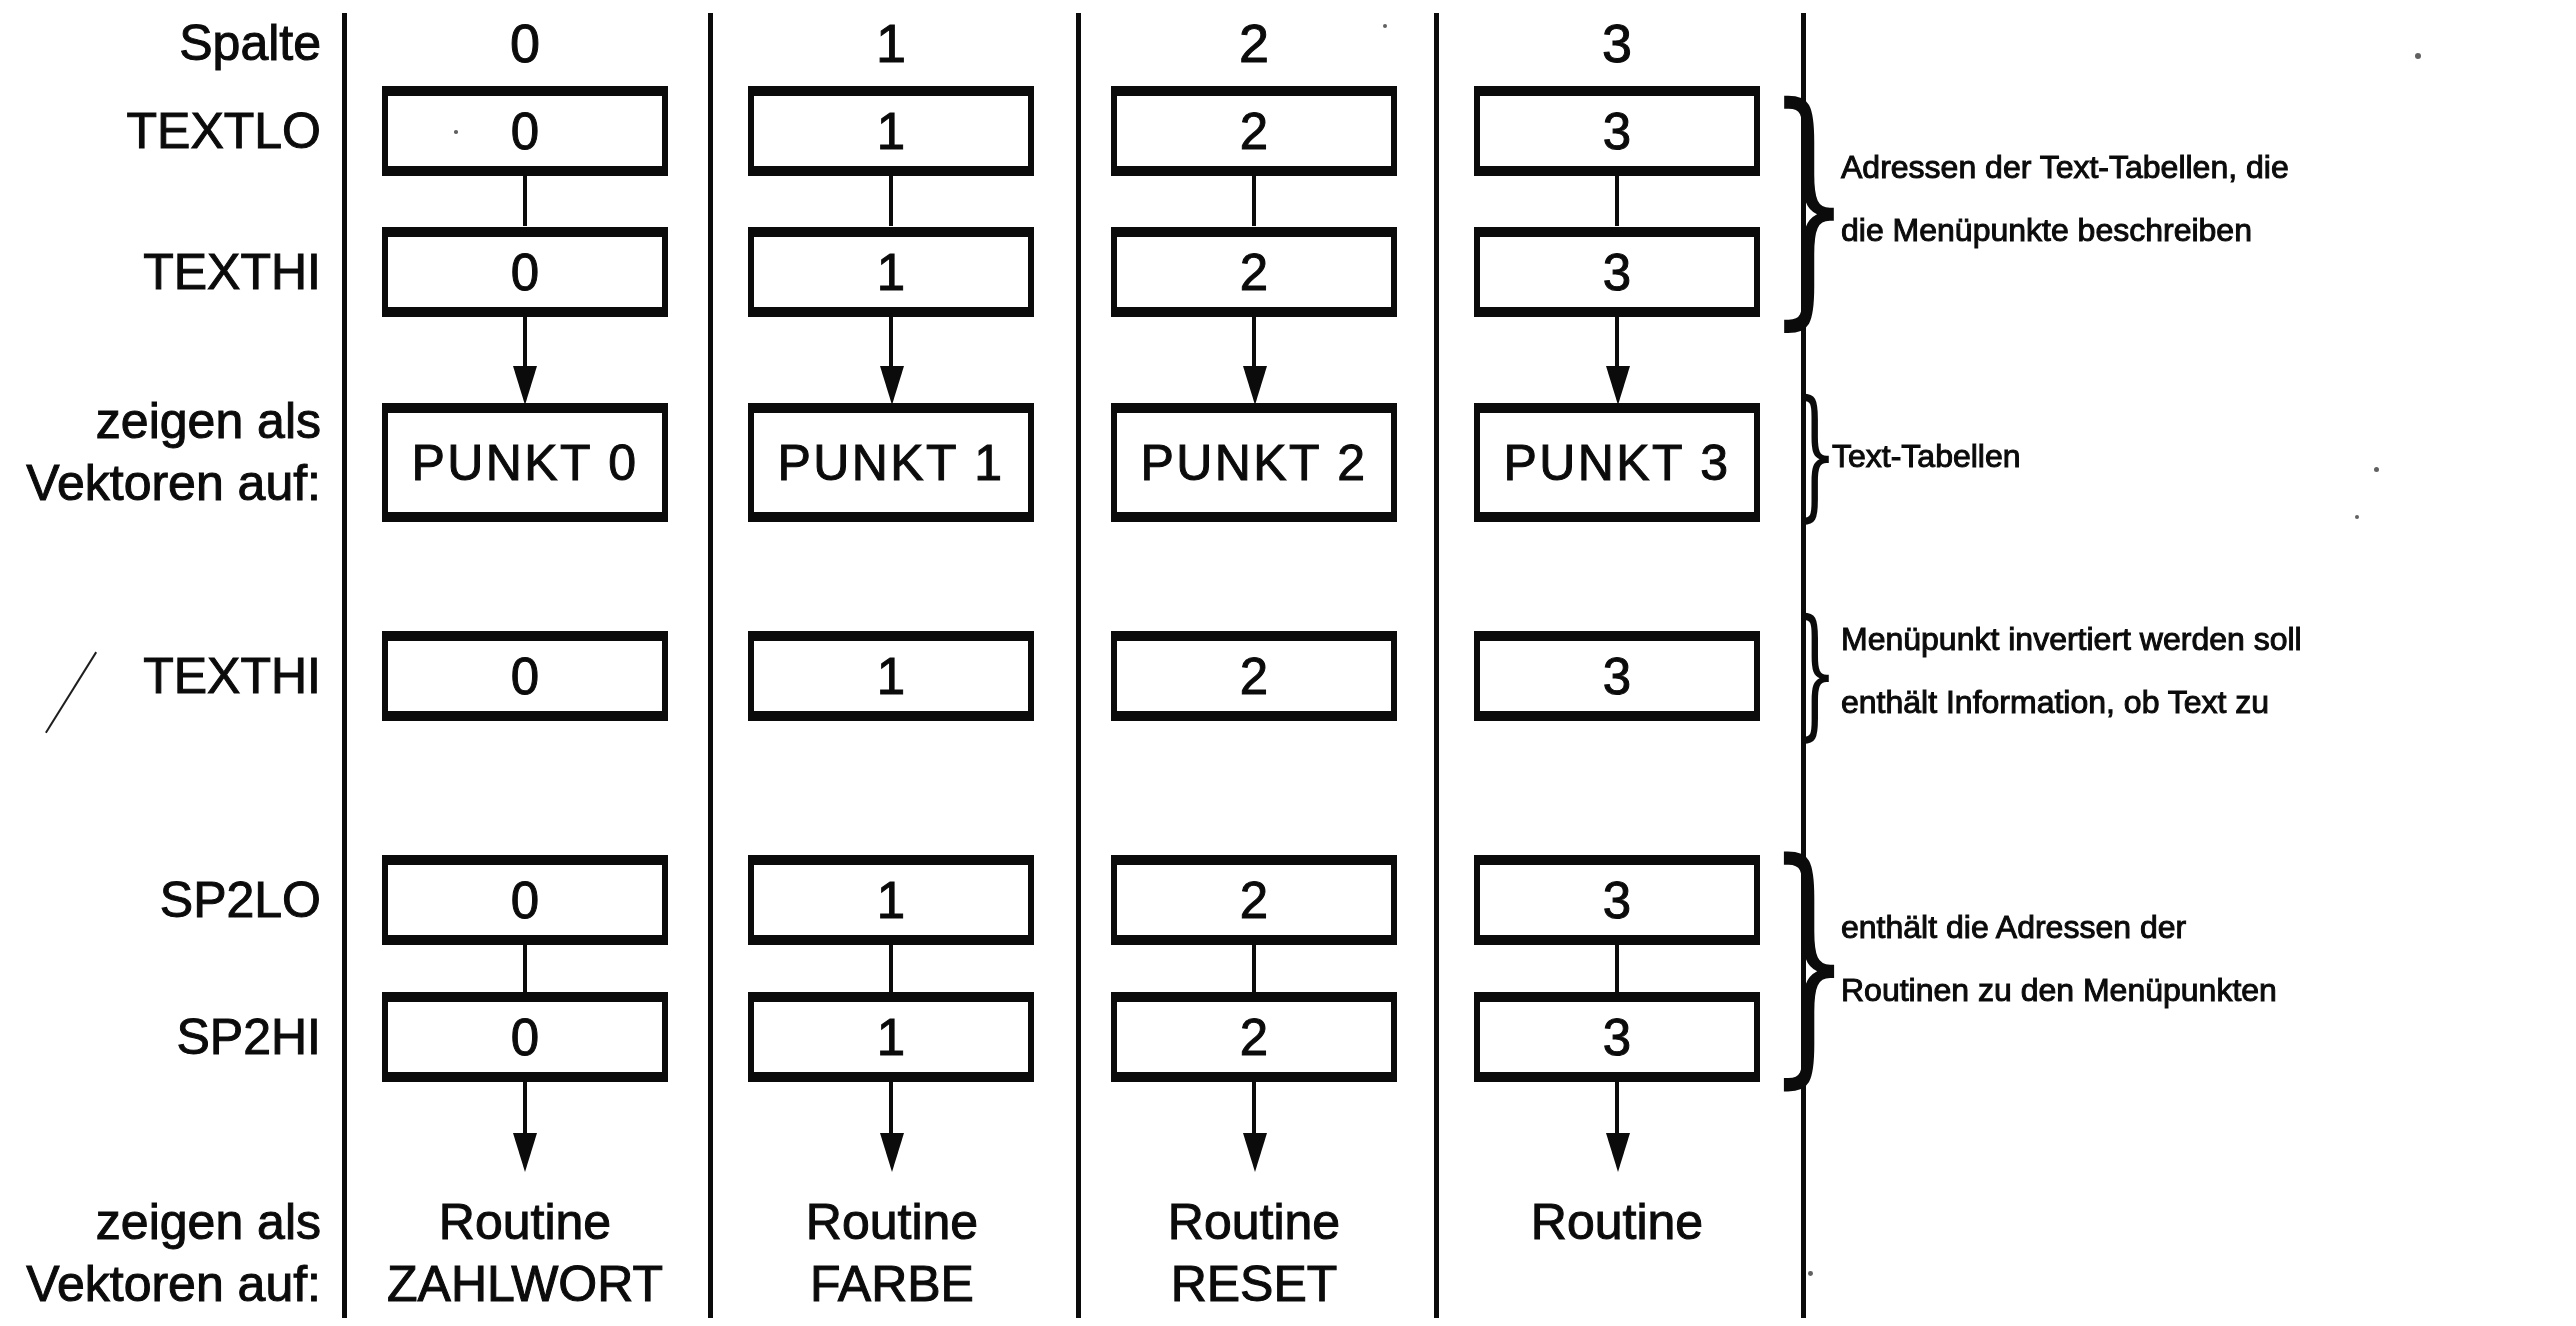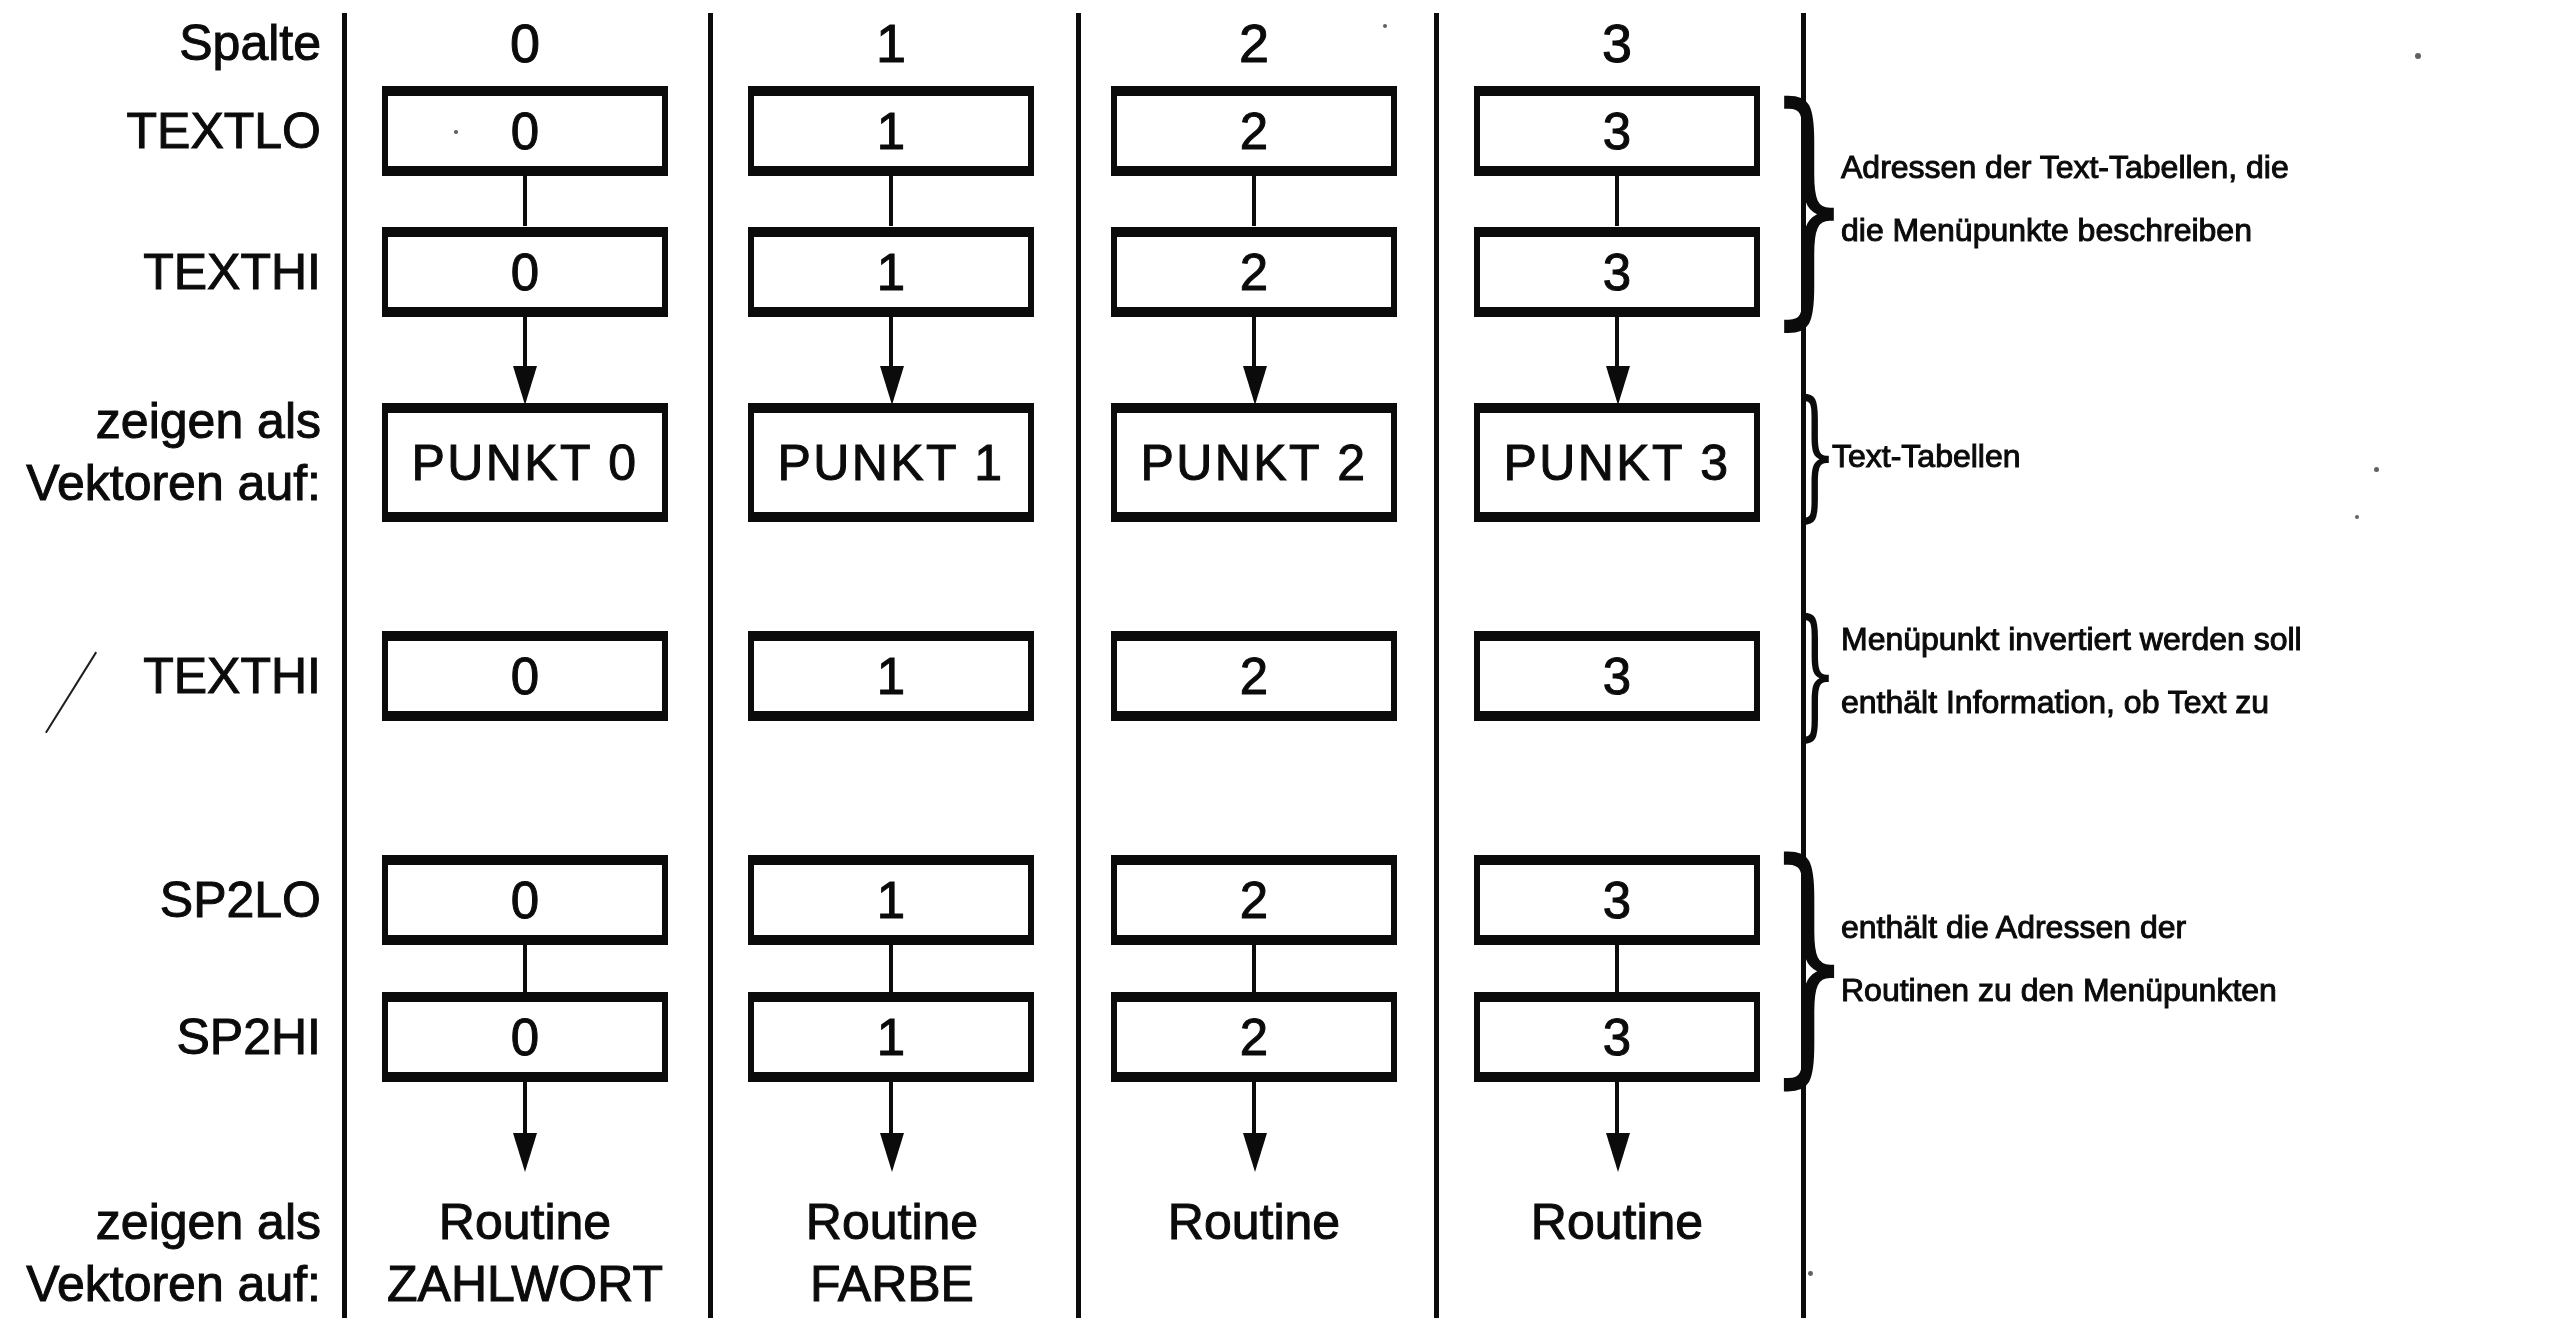--- a/index.html
+++ b/index.html
@@ -163,20 +163,21 @@
     <span>2</span>
   </div>
 <div class="conn" style="left:1252px;top:944px;height:48px"></div>
 <div class="box t" style="left:1111px;top:992px">
     <span>2</span>
   </div>
 <div class="conn" style="left:1252px;top:1081px;height:53px"></div>
 <div class="ahead" style="left:1243px;top:1133px"></div>
 <div class="routine t" style="left:1099px;top:1191px">
   <div>Routine</div>
+  <div>RESET</div>
 </div>
 
 <div class="colhead t" style="left:1474px">3</div>
 <div class="box t" style="left:1474px;top:86px">
     <span>3</span>
   </div>
 <div class="conn" style="left:1615px;top:175px;height:51px"></div>
 <div class="box t" style="left:1474px;top:227px">
     <span>3</span>
   </div>

